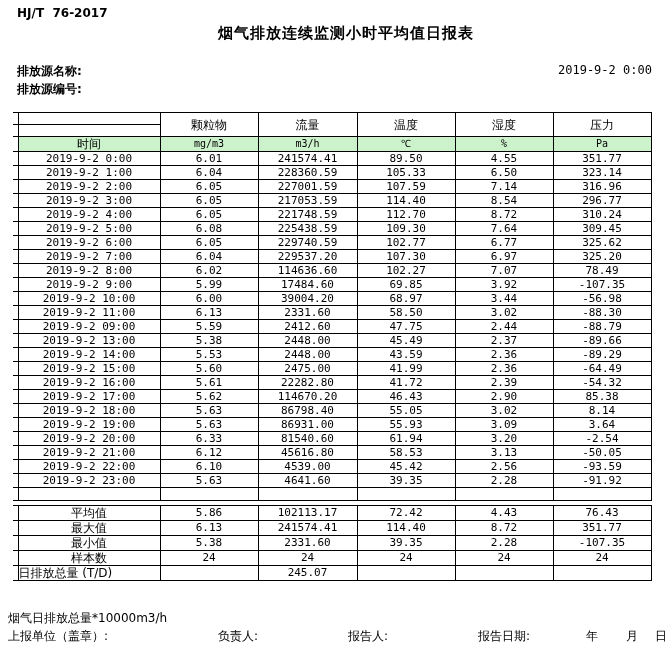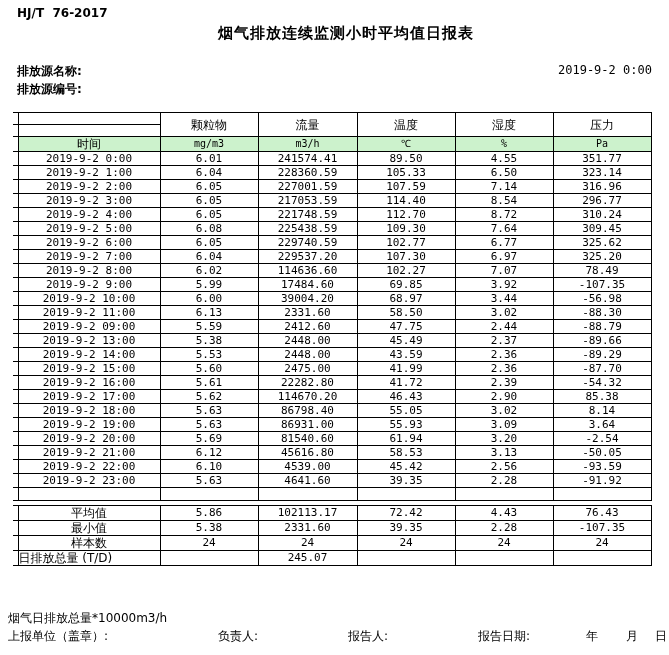--- a/index.html
+++ b/index.html
@@ -263,21 +263,21 @@
             <td>2.36</td>
             <td>-89.29</td>
           </tr>
           <tr>
             <td class="tick"></td>
             <td>2019-9-2 15:00</td>
             <td>5.60</td>
             <td>2475.00</td>
             <td>41.99</td>
             <td>2.36</td>
-            <td>-87.70</td>
+            <td>-64.49</td>
           </tr>
           <tr>
             <td class="tick"></td>
             <td>2019-9-2 16:00</td>
             <td>5.61</td>
             <td>22282.80</td>
             <td>41.72</td>
             <td>2.39</td>
             <td>-54.32</td>
           </tr>
@@ -304,21 +304,21 @@
             <td>2019-9-2 19:00</td>
             <td>5.63</td>
             <td>86931.00</td>
             <td>55.93</td>
             <td>3.09</td>
             <td>3.64</td>
           </tr>
           <tr>
             <td class="tick"></td>
             <td>2019-9-2 20:00</td>
-            <td>5.69</td>
+            <td>6.33</td>
             <td>81540.60</td>
             <td>61.94</td>
             <td>3.20</td>
             <td>-2.54</td>
           </tr>
           <tr>
             <td class="tick"></td>
             <td>2019-9-2 21:00</td>
             <td>6.12</td>
             <td>45616.80</td>
@@ -375,20 +375,29 @@
             <td class="tick"></td>
             <td class="sum-label">平均值</td>
             <td>5.86</td>
             <td>102113.17</td>
             <td>72.42</td>
             <td>4.43</td>
             <td>76.43</td>
           </tr>
           <tr>
             <td class="tick"></td>
+            <td class="sum-label">最大值</td>
+            <td>6.13</td>
+            <td>241574.41</td>
+            <td>114.40</td>
+            <td>8.72</td>
+            <td>351.77</td>
+          </tr>
+          <tr>
+            <td class="tick"></td>
             <td class="sum-label">最小值</td>
             <td>5.38</td>
             <td>2331.60</td>
             <td>39.35</td>
             <td>2.28</td>
             <td>-107.35</td>
           </tr>
           <tr>
             <td class="tick"></td>
             <td class="sum-label">样本数</td>

